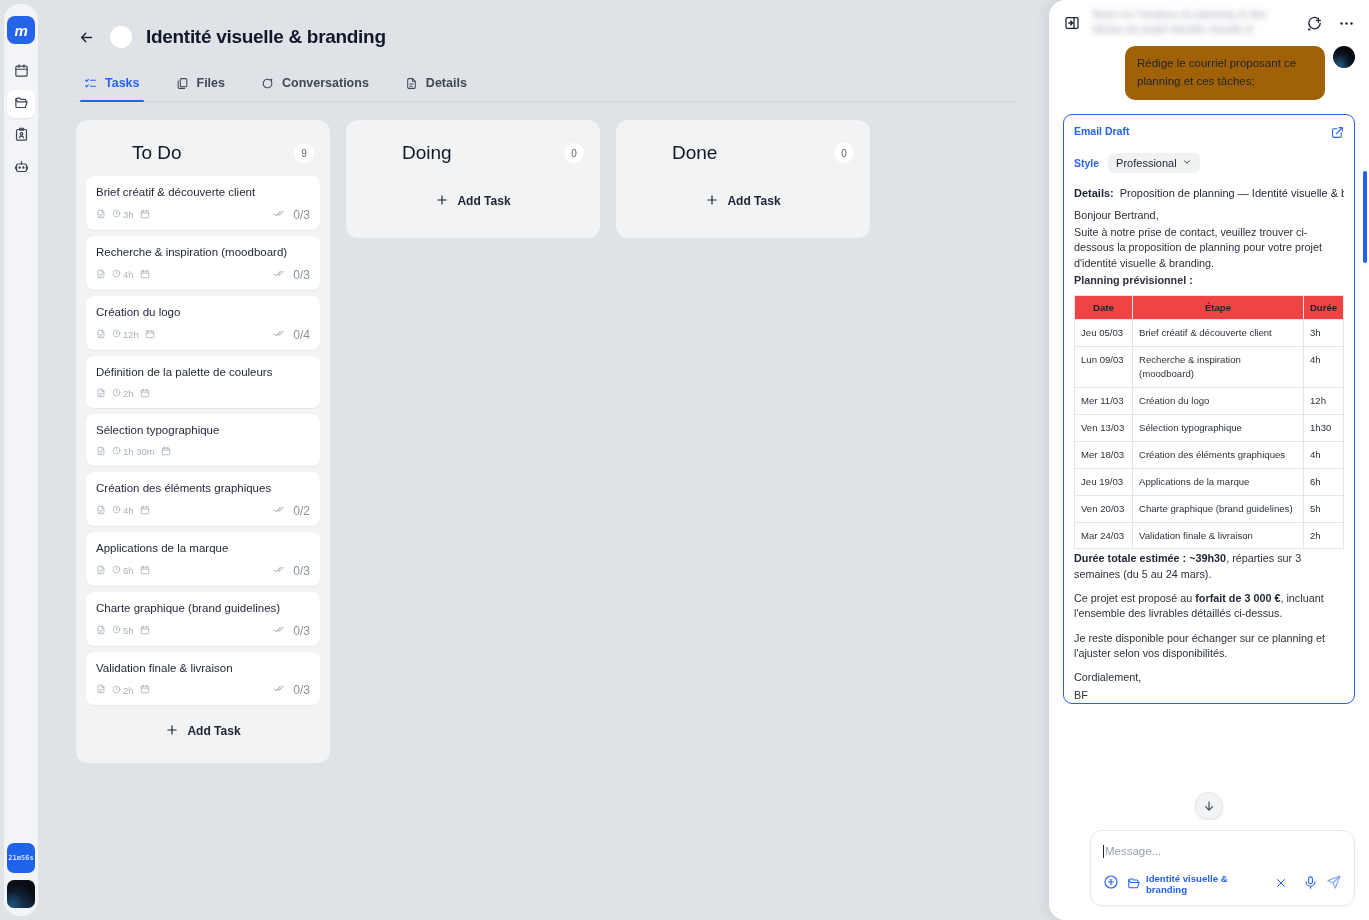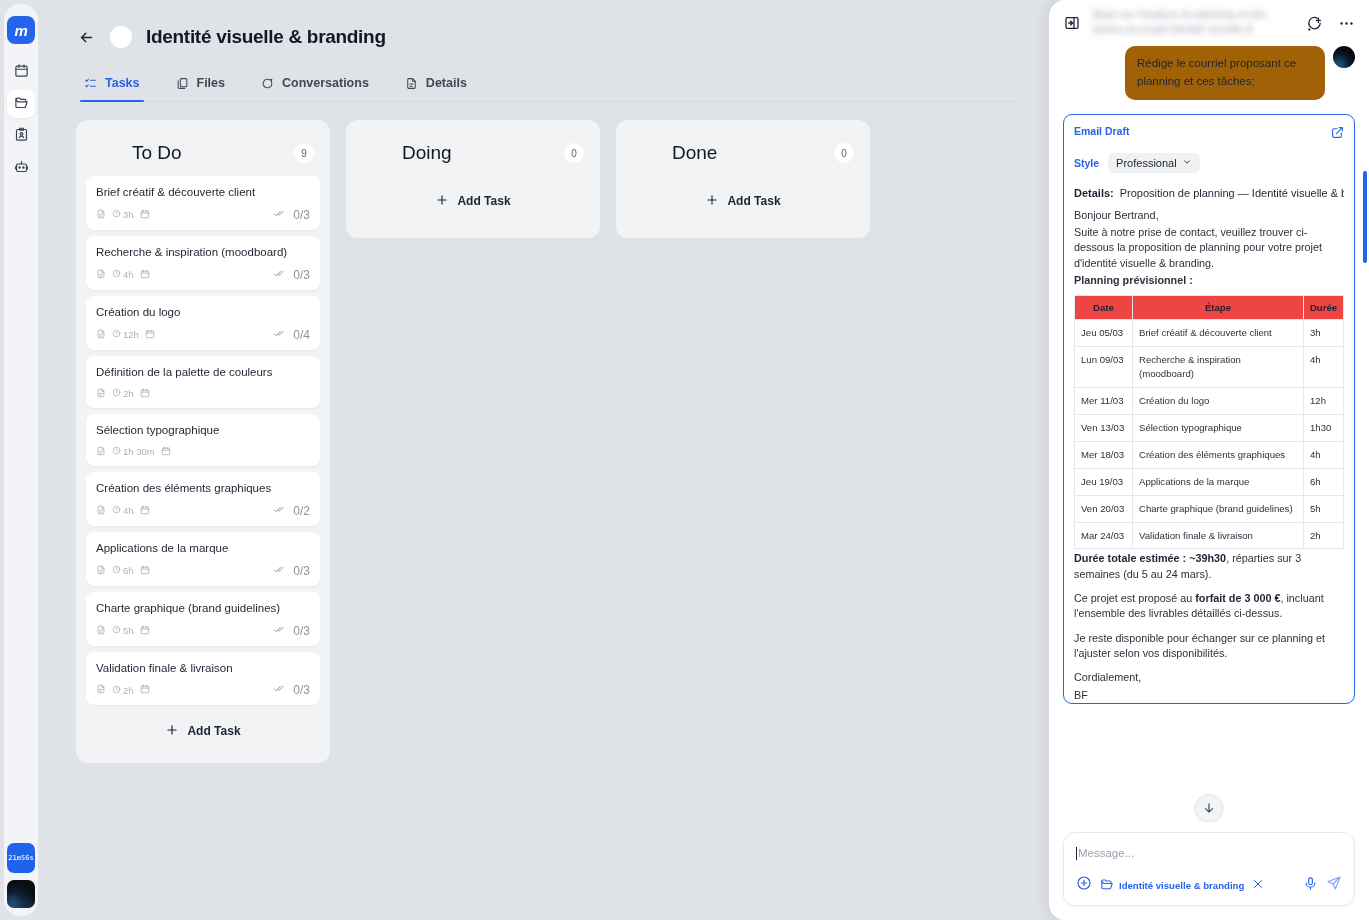--- a/index.html
+++ b/index.html
@@ -210,20 +210,21 @@
   .chat-scrollbar-thumb {
     position: absolute; left: 0; width: 4px; border-radius: 3px;
     background: #2563eb;
   }
 
   .composer-wrap { padding: 10px 14px 14px 14px; flex: 0 0 auto; }
   .composer {
     border: 1px solid #e6e8ec; border-radius: 12px;
     padding: 11px 12px 10px 12px;
     box-shadow: 0 1px 3px rgba(16,24,40,.05);
+    margin-left: 27px;
   }
   .composer-input {
     font-size: 11.5px; color: #9aa1ad; height: 18px;
     display: flex; align-items: center;
   }
   .caret { display:inline-block; width:1px; height:13px; background:#1d2433; margin-right:1px;}
   .composer-actions { display: flex; align-items: center; gap: 8px; margin-top: 13px; color:#2563eb;}
   .chip {
     display: flex; align-items: center; gap: 5px;
     color: #2563eb; font-size: 9.6px; font-weight: 600;

